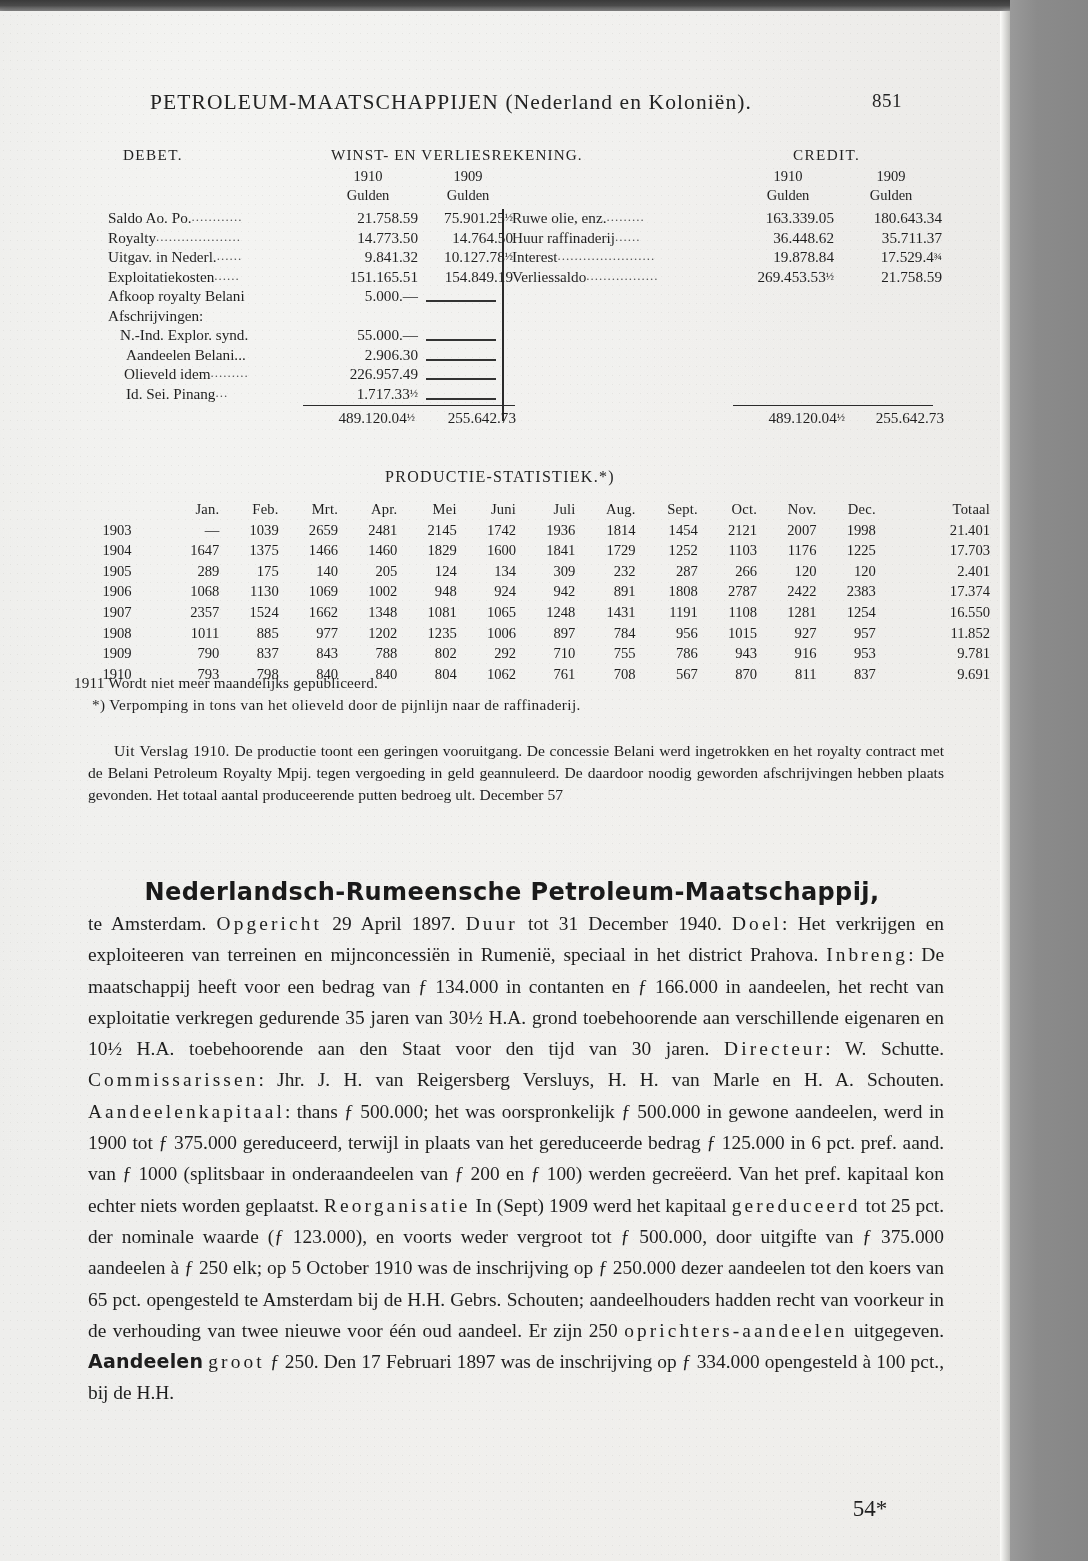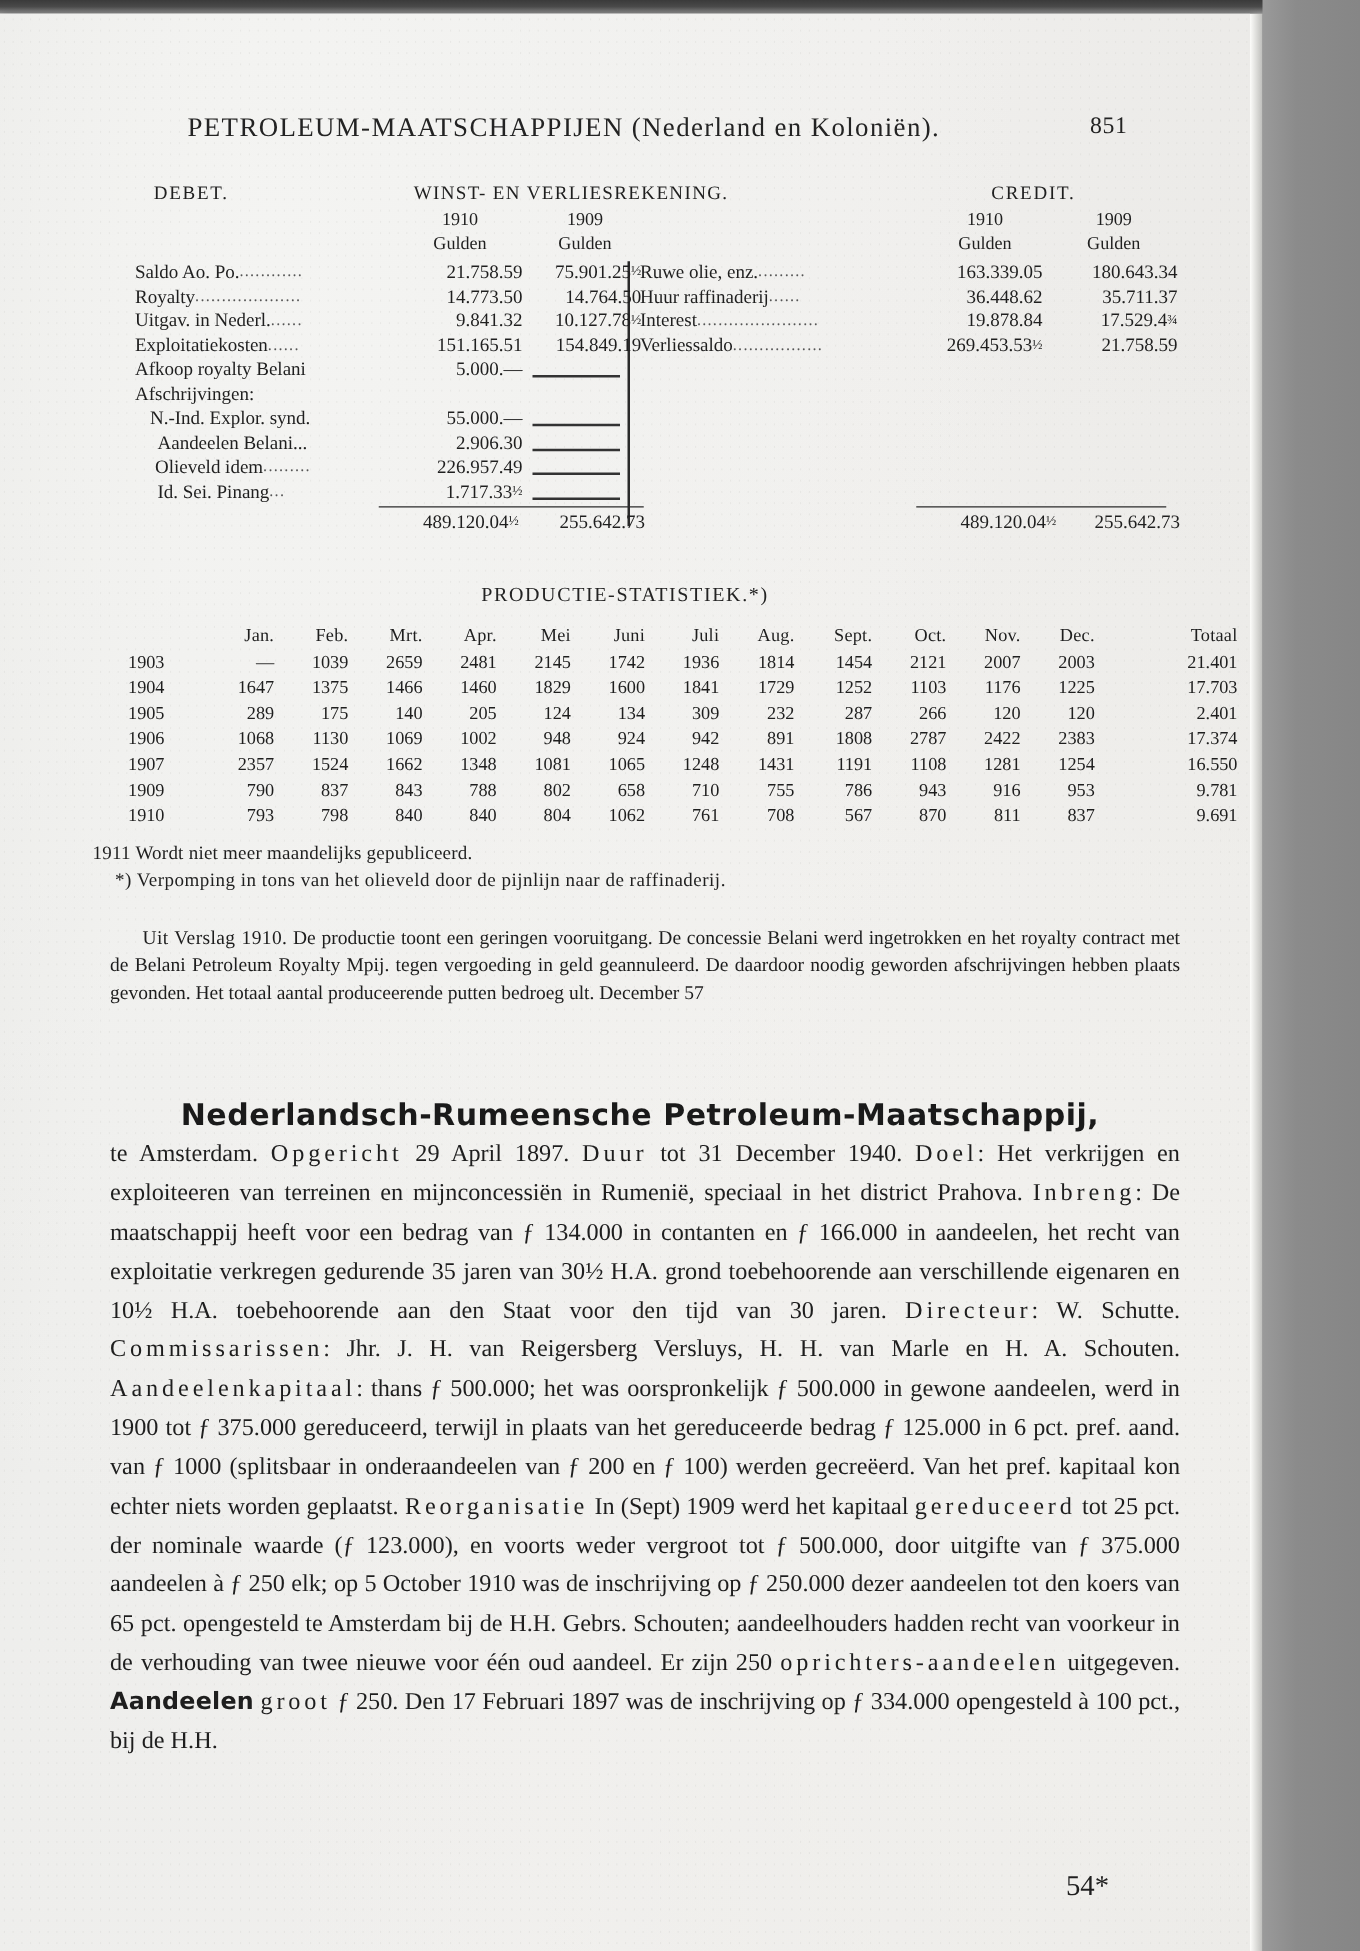--- a/index.html
+++ b/index.html
@@ -349,21 +349,21 @@
           <td class="">1039</td>
           <td class="">2659</td>
           <td class="">2481</td>
           <td class="">2145</td>
           <td class="">1742</td>
           <td class="">1936</td>
           <td class="">1814</td>
           <td class="">1454</td>
           <td class="">2121</td>
           <td class="">2007</td>
-          <td class="">2003</td>
+          <td class="">1998</td>
           <td class="tot">21.401</td>
         </tr>
         <tr>
           <td class="yr">1904</td>
           <td class="">1647</td>
           <td class="">1375</td>
           <td class="">1466</td>
           <td class="">1460</td>
           <td class="">1829</td>
           <td class="">1600</td>
@@ -417,27 +417,43 @@
           <td class="">1065</td>
           <td class="">1248</td>
           <td class="">1431</td>
           <td class="">1191</td>
           <td class="">1108</td>
           <td class="">1281</td>
           <td class="">1254</td>
           <td class="tot">16.550</td>
         </tr>
         <tr>
+          <td class="yr">1908</td>
+          <td class="">1011</td>
+          <td class="">885</td>
+          <td class="">977</td>
+          <td class="">1202</td>
+          <td class="">1235</td>
+          <td class="">1006</td>
+          <td class="">897</td>
+          <td class="">784</td>
+          <td class="">956</td>
+          <td class="">1015</td>
+          <td class="">927</td>
+          <td class="">957</td>
+          <td class="tot">11.852</td>
+        </tr>
+        <tr>
           <td class="yr">1909</td>
           <td class="">790</td>
           <td class="">837</td>
           <td class="">843</td>
           <td class="">788</td>
           <td class="">802</td>
-          <td class="">658</td>
+          <td class="">292</td>
           <td class="">710</td>
           <td class="">755</td>
           <td class="">786</td>
           <td class="">943</td>
           <td class="">916</td>
           <td class="">953</td>
           <td class="tot">9.781</td>
         </tr>
         <tr>
           <td class="yr">1910</td>

